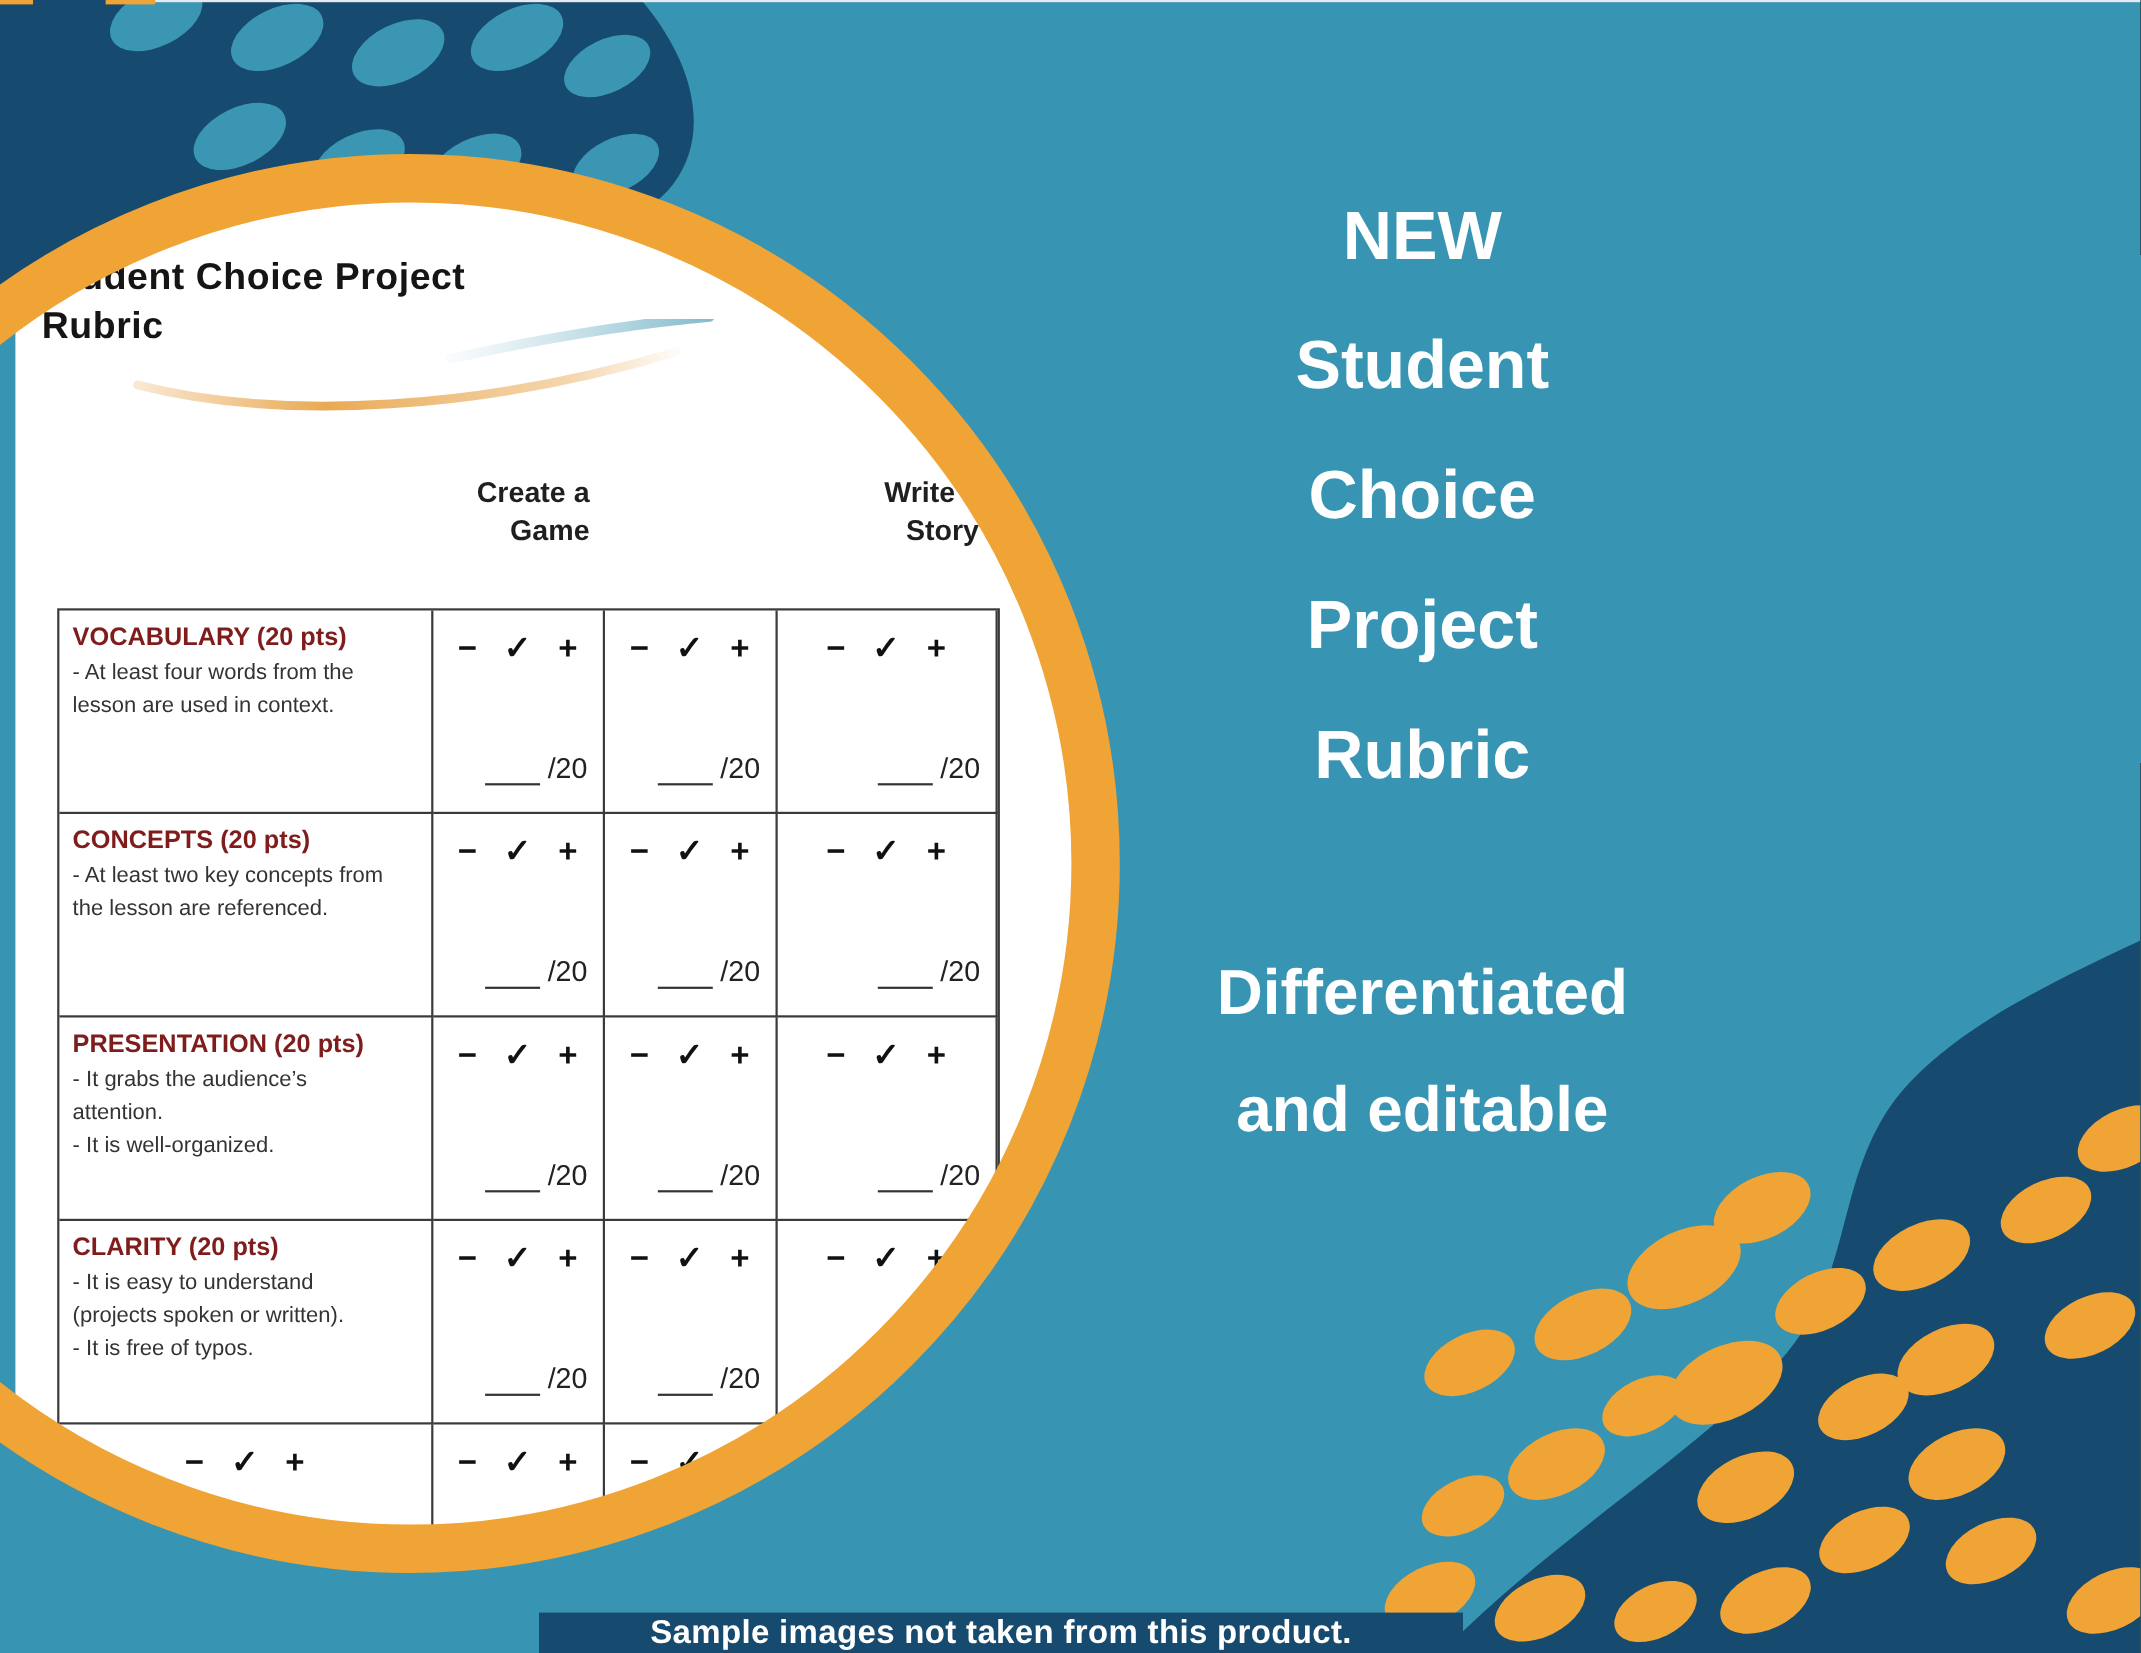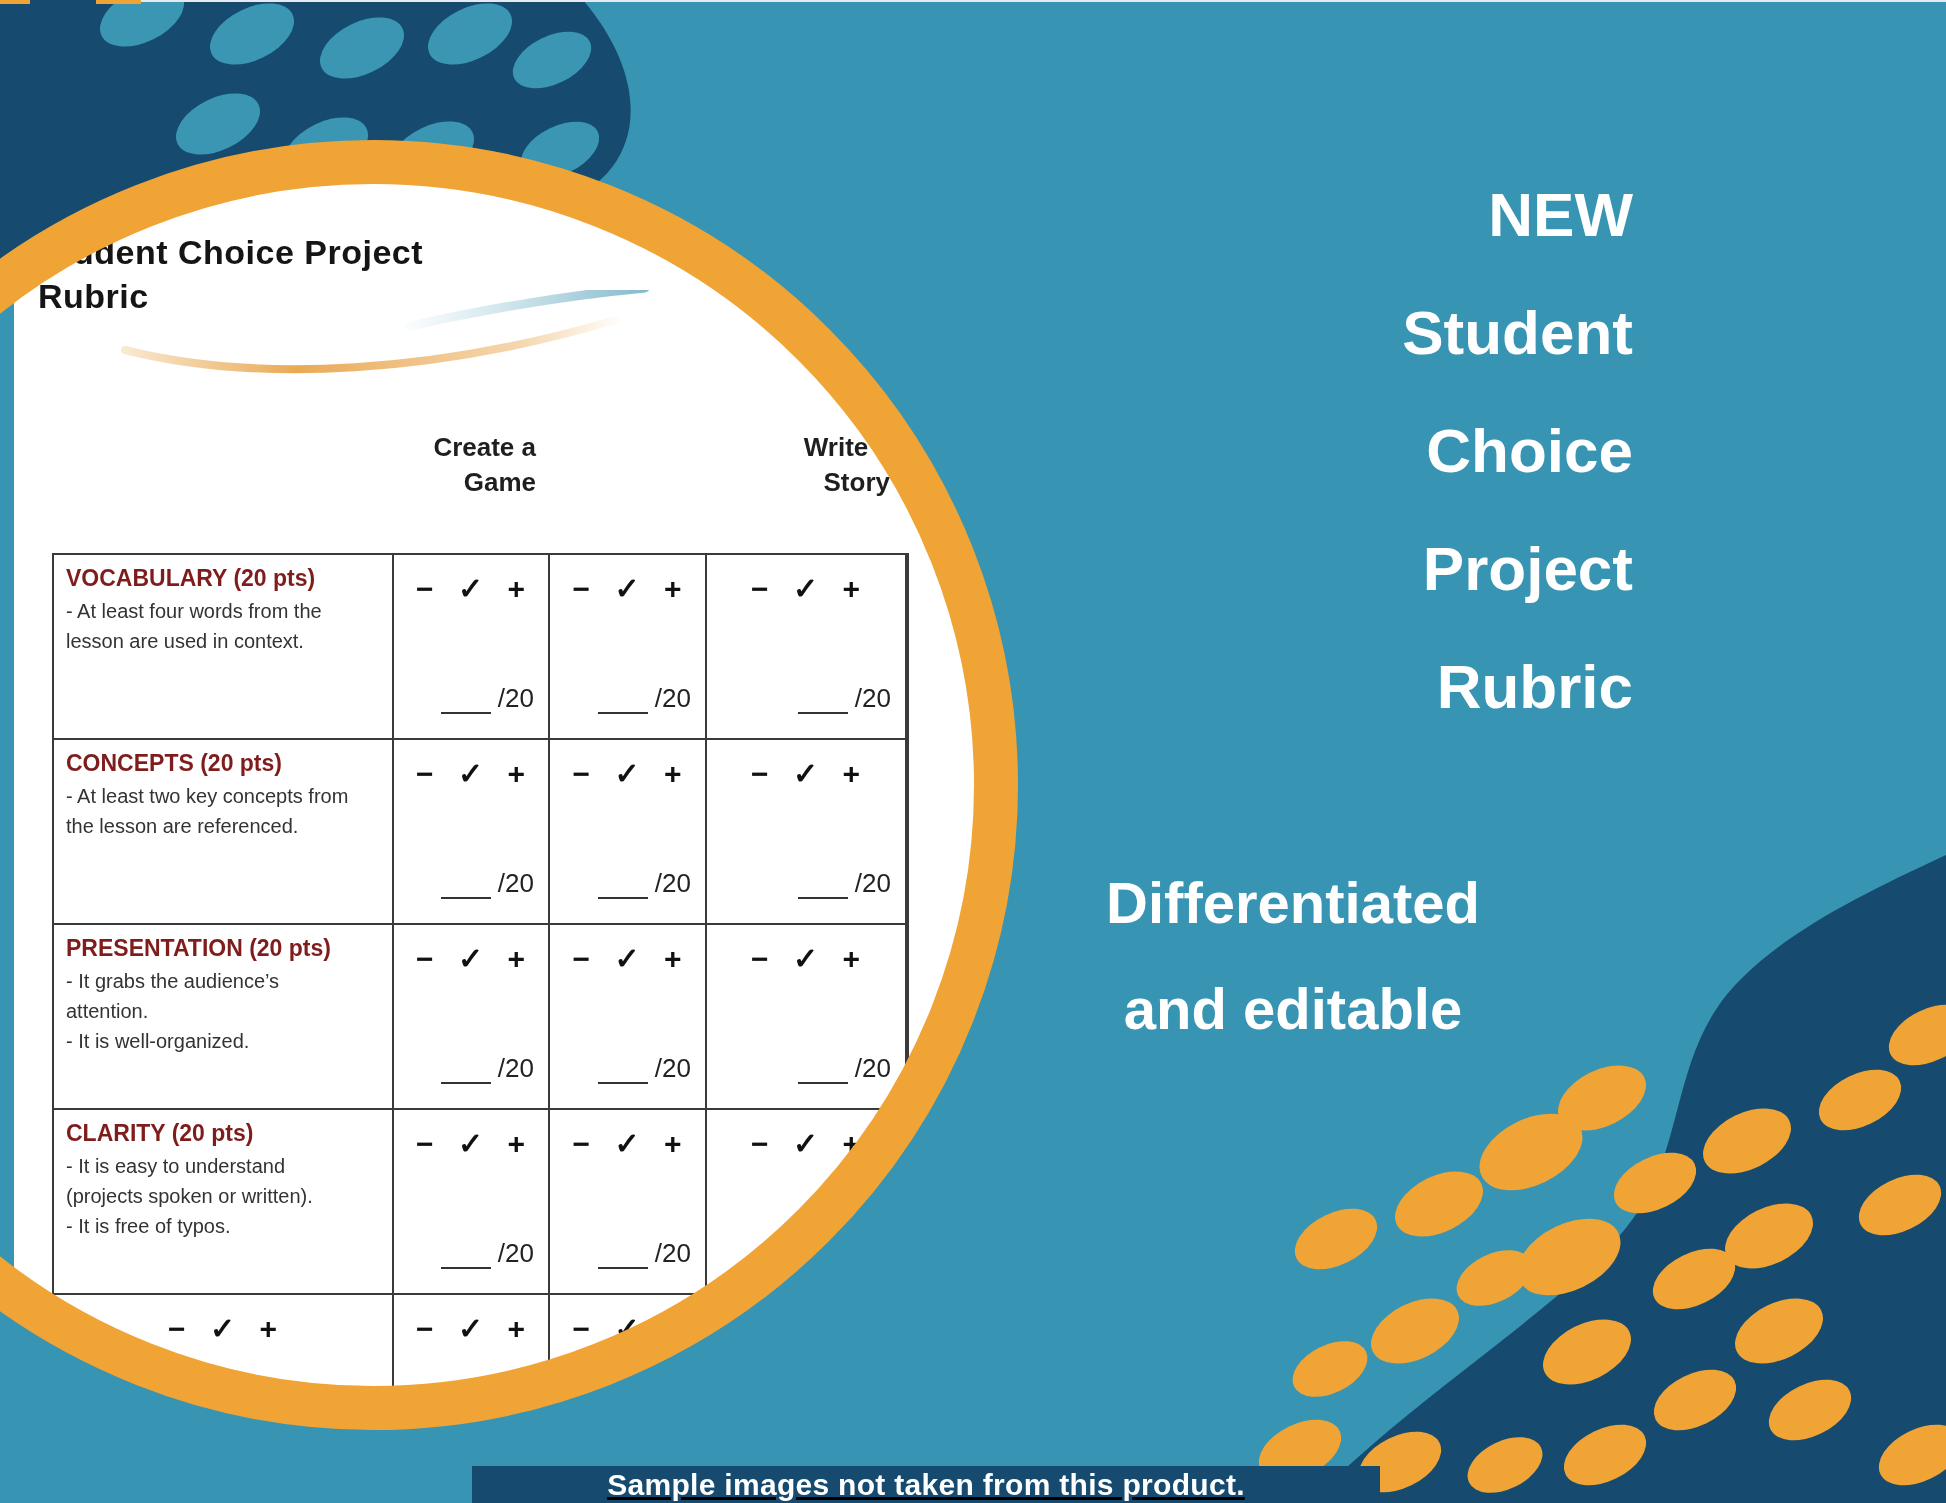--- a/index.html
+++ b/index.html
@@ -61,32 +61,32 @@
   .crit-heading{font-size:23px; font-weight:bold; color:#7f1d1d; margin-bottom:4px;}
   .crit-details{font-size:20px; line-height:30px; color:#333333;}
   .cell.score{display:flex; flex-direction:column;}
   .marks{margin-top:16px; text-align:center; font-size:30px; font-weight:bold; color:#111; word-spacing:14px; letter-spacing:1px;}
   .score-line{margin-top:auto; align-self:flex-end; margin-right:14px; margin-bottom:24px; font-size:26px; color:#222; display:flex; align-items:flex-end;}
   .score-blank{display:inline-block; width:50px; height:16px; border-bottom:2.5px solid #333; margin-right:7px;}
 
   
   .hero{
     position:absolute; left:953px; top:156px; width:680px; z-index:5;
-    text-align:right; color:#FFFFFF;
+    text-align:center; color:#FFFFFF;
   }
   .hero-headline{font-size:62px; font-weight:bold; line-height:118px;}
   .hero-subtitle{
     position:absolute; left:953px; top:850px; width:680px; z-index:5;
     text-align:center; color:#FFFFFF; font-size:58px; font-weight:bold; line-height:106px;
   }
 
   
   .footer-bar{
-    position:absolute; left:472px; top:1466px; width:908px; height:37px;
-    background:#164A6E; z-index:20; display:flex; align-items:center; justify-content:center;text-decoration:underline;
+    position:absolute; left:490px; top:1466px; width:840px; height:37px;
+    background:#164A6E; z-index:20; display:flex; align-items:center; justify-content:center;
   }
   .footer-note{color:#FFFFFF; font-size:30px; font-weight:bold; letter-spacing:.3px;}
 </style>
 </head>
 <body>
 
 <div class="stage">
 
   <svg class="blob-tl" width="700" height="620" viewBox="0 0 700 620">
     <path d="M0 0 L583 0 C655 85 645 175 556 205 C636 262 625 352 528 378 C482 536 285 584 152 532 C98 566 34 570 0 548 Z" fill="#164A6E"></path>

